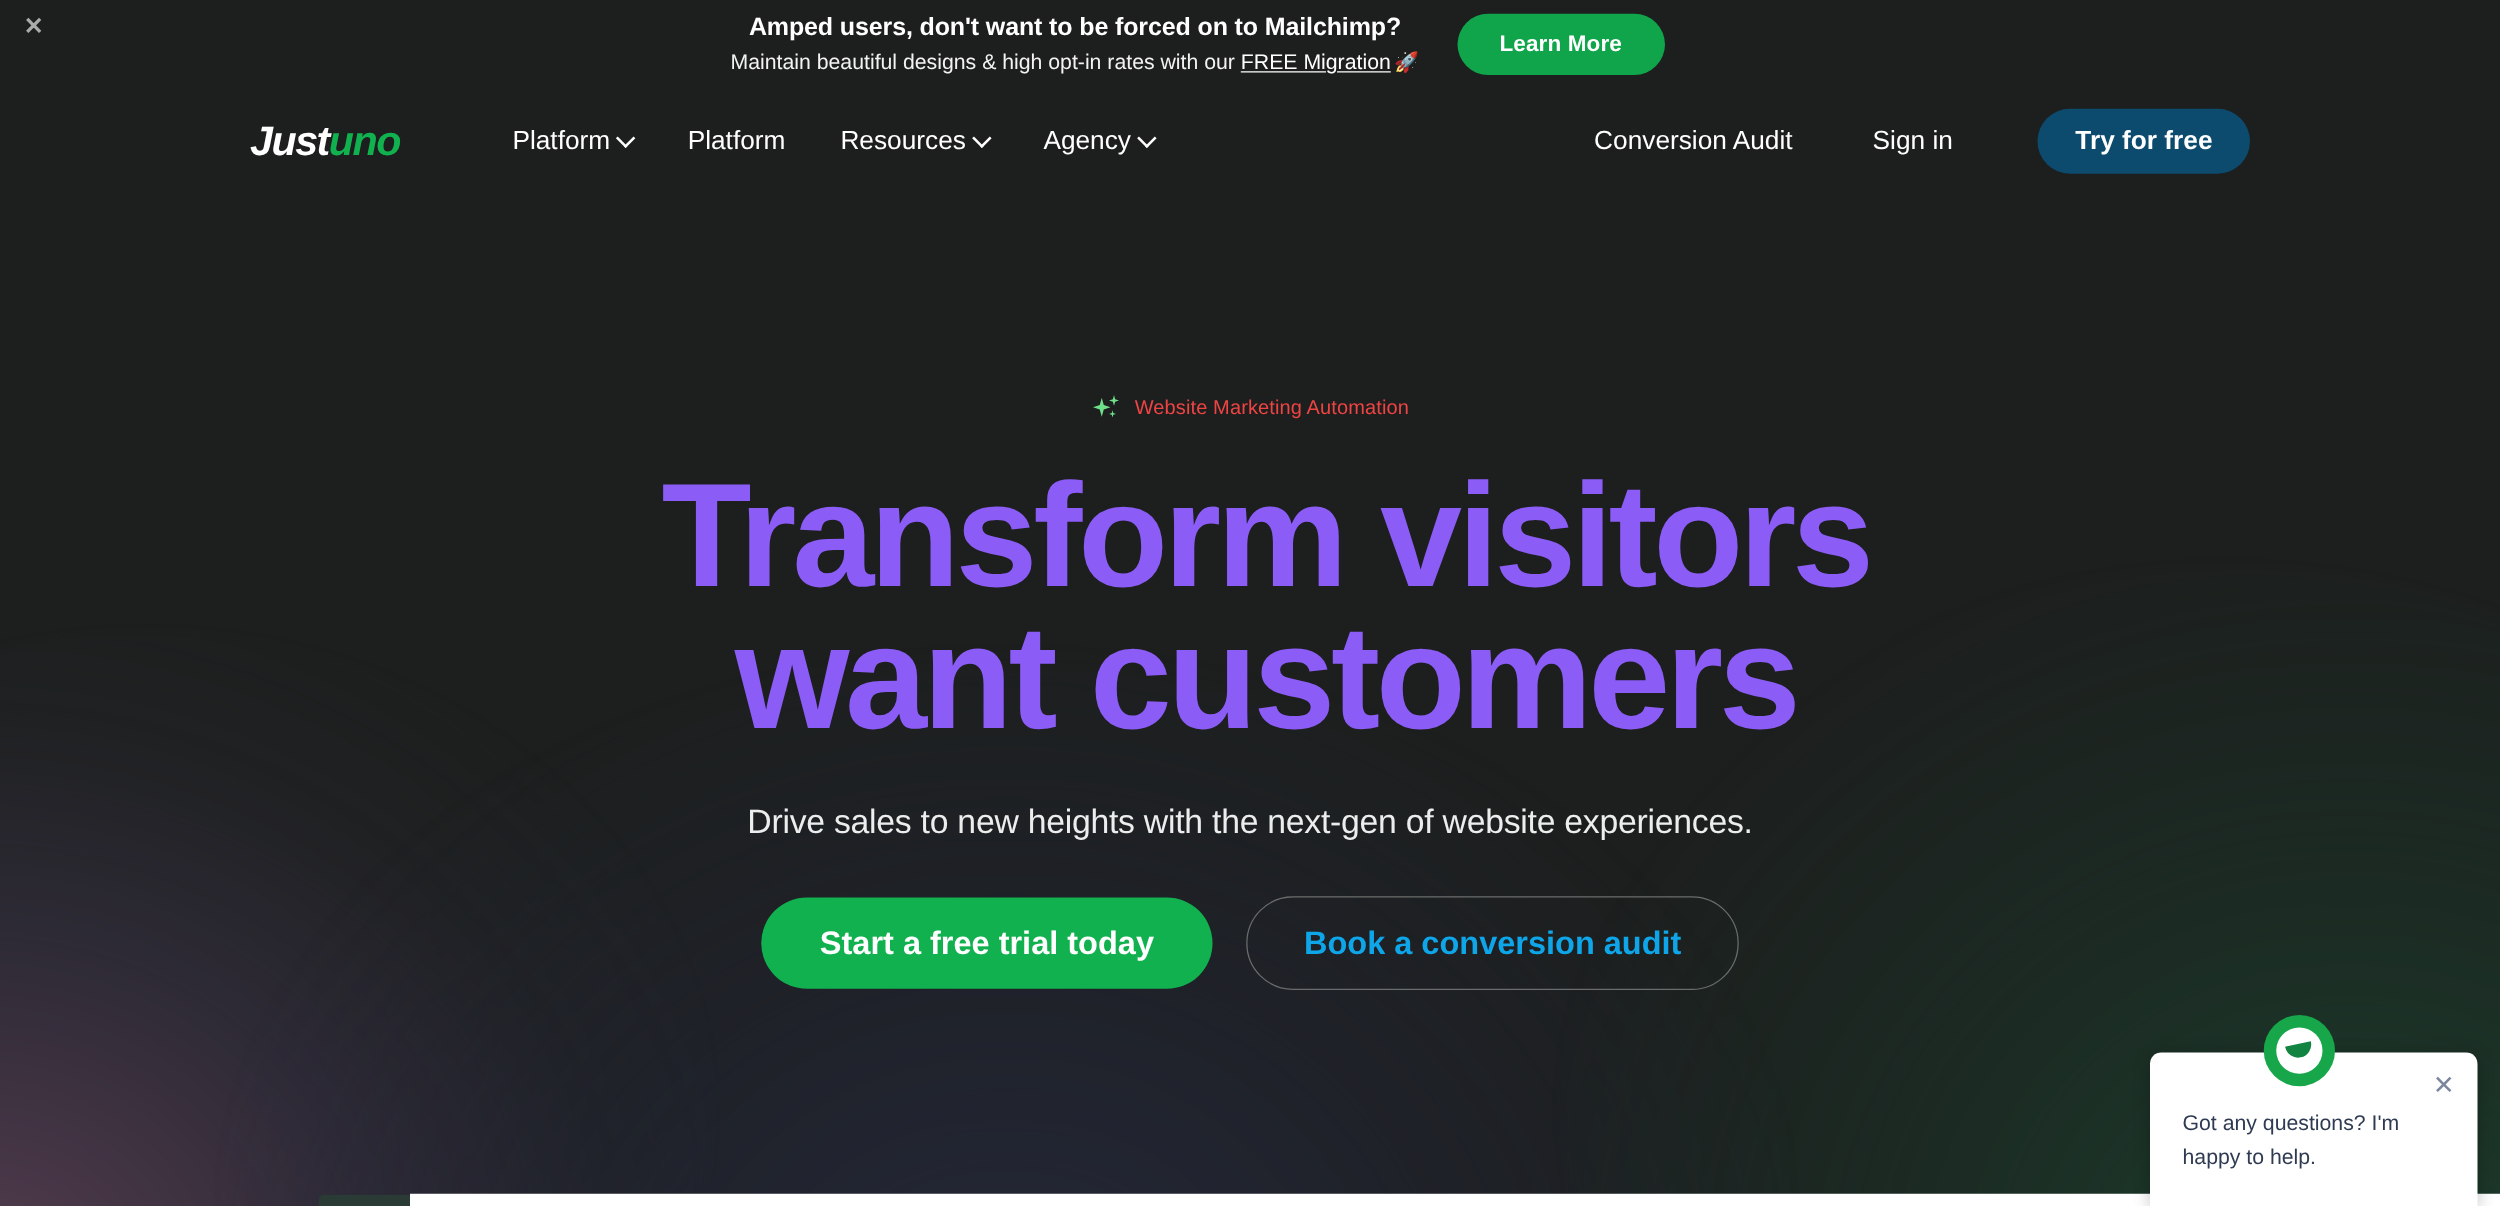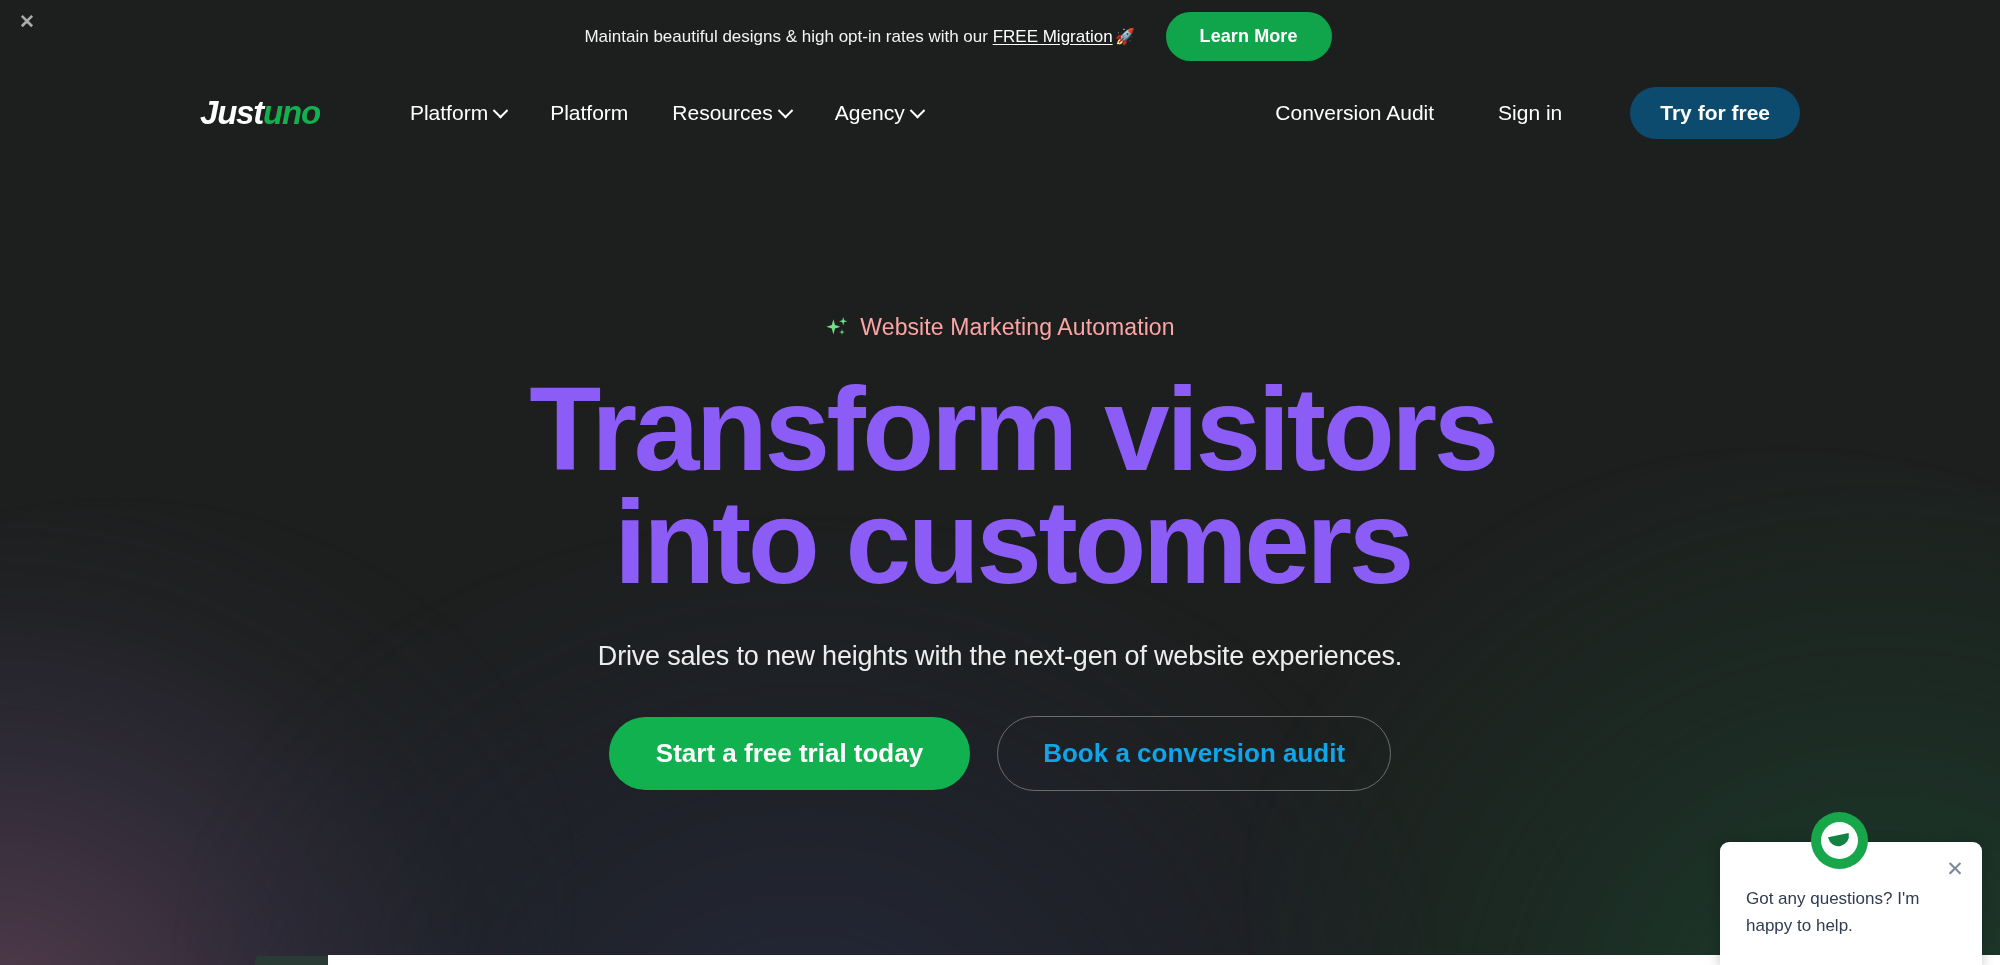--- a/index.html
+++ b/index.html
@@ -211,22 +211,22 @@
   .hero {
     position: relative;
     z-index: 4;
     text-align: center;
     padding-top: 160px;
   }
   .eyebrow {
     display: inline-flex;
     align-items: center;
     gap: 9px;
-    color: #fca5a5;
-    font-size: 23px;
+    color: #ef4444;
+    font-size: 16px;
     font-weight: 400;
     letter-spacing: 0.1px;
   }
   .sparkles-icon { display: block; }
 
   .hero-title {
     margin-top: 28px;
     font-size: 118px;
     line-height: 0.96;
     font-weight: 700;
@@ -379,20 +379,21 @@
 
   <div class="glow glow-purple"></div>
   <div class="glow glow-blue"></div>
   <div class="glow glow-green"></div>
 
   <div class="promo-bar">
     <button class="promo-close">✕</button>
 
     <div class="promo-center">
       <div class="promo-text">
+        <div class="promo-line1">Amped users, don't want to be forced on to Mailchimp?</div>
         <div class="promo-line2"><span>Maintain beautiful designs &amp; high opt-in rates with our </span><a class="promo-link" href="#">FREE Migration</a><span class="promo-emoji">🚀</span></div>
       </div>
       <button class="btn-learn-more">Learn More</button>
     </div>
   </div>
 
   <nav class="navbar">
 
     <div class="brand">
       <span class="brand-just">Just</span>
@@ -434,21 +435,21 @@
       <svg class="sparkles-icon" width="26" height="26" viewBox="0 0 26 26">
         <path d="M8.4 4.2 L10.0 10.0 L15.4 11.8 L10.0 13.6 L8.4 19.4 L6.8 13.6 L1.4 11.8 L6.8 10.0 Z" fill="#6fe08a"></path>
         <path d="M18.2 2.0 L19.1 5.3 L22.2 6.3 L19.1 7.3 L18.2 10.6 L17.3 7.3 L14.2 6.3 L17.3 5.3 Z" fill="#6fe08a"></path>
         <path d="M17.0 14.2 L17.6 16.4 L19.7 17.1 L17.6 17.8 L17.0 20.0 L16.4 17.8 L14.3 17.1 L16.4 16.4 Z" fill="#6fe08a"></path>
       </svg>
       <span>Website Marketing Automation</span>
     </div>
 
     <h1 class="hero-title">
       <span class="t-line">Transform visitors</span>
-      <span class="t-line">into customers</span>
+      <span class="t-line">want customers</span>
     </h1>
 
     <p class="hero-sub">Drive sales to new heights with the next-gen of website experiences.</p>
 
     <div class="hero-ctas">
       <button class="btn-primary-cta">Start a free trial today</button>
       <button class="btn-secondary-cta">Book a conversion audit</button>
     </div>
   </section>
 

